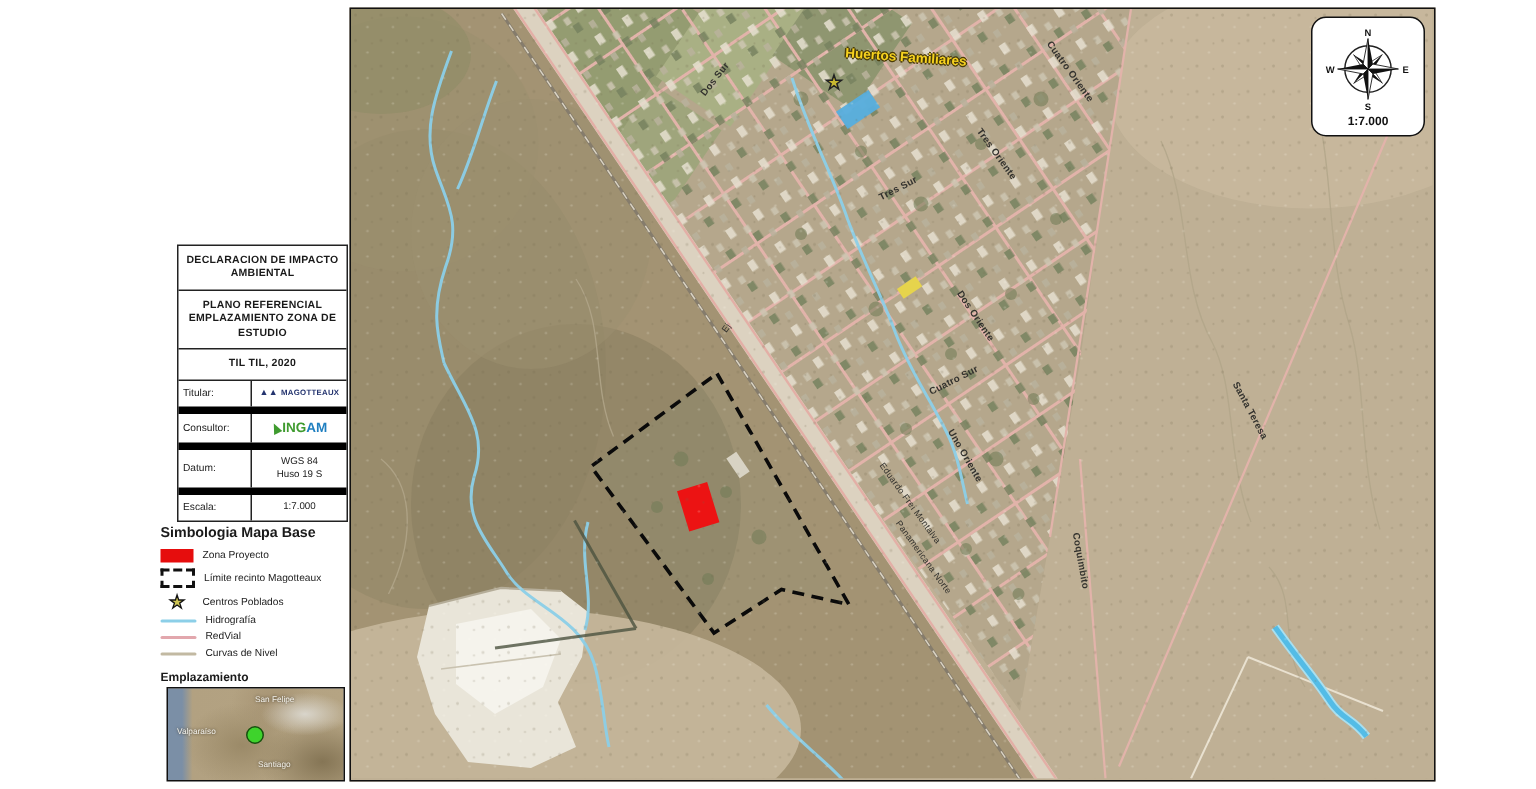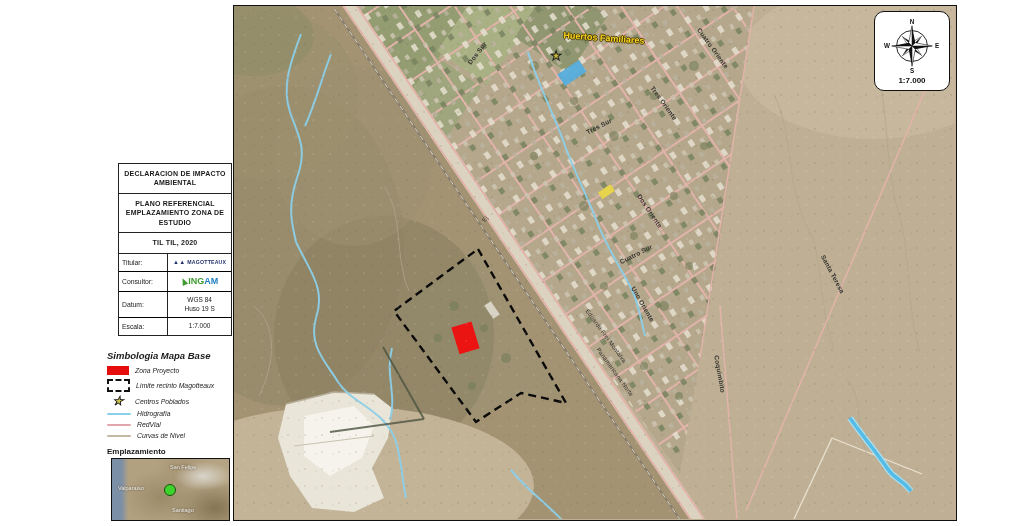--- a/index.html
+++ b/index.html
@@ -8,37 +8,37 @@
        font-family:"Liberation Sans",sans-serif;color:#1a1a1a;}
 
   
   .left-panel{position:absolute;left:0;top:0;width:233px;height:526px;background:#fff;}
 
   .title-block{position:absolute;left:118px;top:163px;width:114px;background:#fff;
                border:1.4px solid #222;box-sizing:border-box;}
   .tb-row{border-bottom:1px solid #222;padding:5px 3px;text-align:center;
           font-size:7px;font-weight:bold;line-height:1.35;letter-spacing:.2px;}
   .tb-row.plain{font-weight:bold;}
-  .tb-split{display:flex;border-bottom:1px solid #000000;}
+  .tb-split{display:flex;border-bottom:5px solid #000000;}
   .tb-split:last-child{border-bottom:none;}
   .tb-label{width:44%;border-right:1px solid #222;display:flex;align-items:center;
             padding:5px 3px;font-size:6.8px;box-sizing:border-box;}
   .tb-value{flex:1;display:flex;flex-direction:column;align-items:center;justify-content:center;
             padding:4px 2px;font-size:6.5px;line-height:1.3;}
   .logo-mgx{color:#23336e;font-weight:bold;font-size:5.2px;letter-spacing:.2px;
             display:flex;align-items:center;gap:2px;}
   .mgx-tri{color:#23336e;font-size:6px;line-height:1;}
   .logo-ingam{font-weight:bold;font-size:9px;display:flex;align-items:center;}
   .ingam-leaf{width:0;height:0;border-left:3.5px solid transparent;border-right:3.5px solid transparent;
               border-bottom:7px solid #3f9b2f;display:inline-block;transform:rotate(-25deg);margin-right:1px;}
   .ingam-ing{color:#3f9b2f;}
   .ingam-am{color:#1f7fc0;}
 
   
-  .legend{position:absolute;left:107px;top:350px;width:132px;font-style:italic;}
+  .legend{position:absolute;left:107px;top:350px;width:132px;}
   .legend-heading{font-size:9.5px;font-weight:bold;margin-bottom:5px;}
   .legend-item{display:flex;align-items:center;gap:6px;margin:4px 0;font-size:6.8px;color:#222;}
   .sw{flex:none;display:inline-block;}
   .sw-zona{width:22px;height:9px;background:#e60d0d;}
   .sw-limite{width:19px;height:9px;background:#fff;border:2.2px dashed #111;}
   .sw-star{width:22px;text-align:center;font-size:12px;line-height:10px;color:#cdc453;
            -webkit-text-stroke:.9px #111;}
   .sw-line{width:24px;height:2px;border-radius:1px;}
   .sw-hidro{background:#8ccfe8;}
   .sw-red{background:#e2a7ad;}

